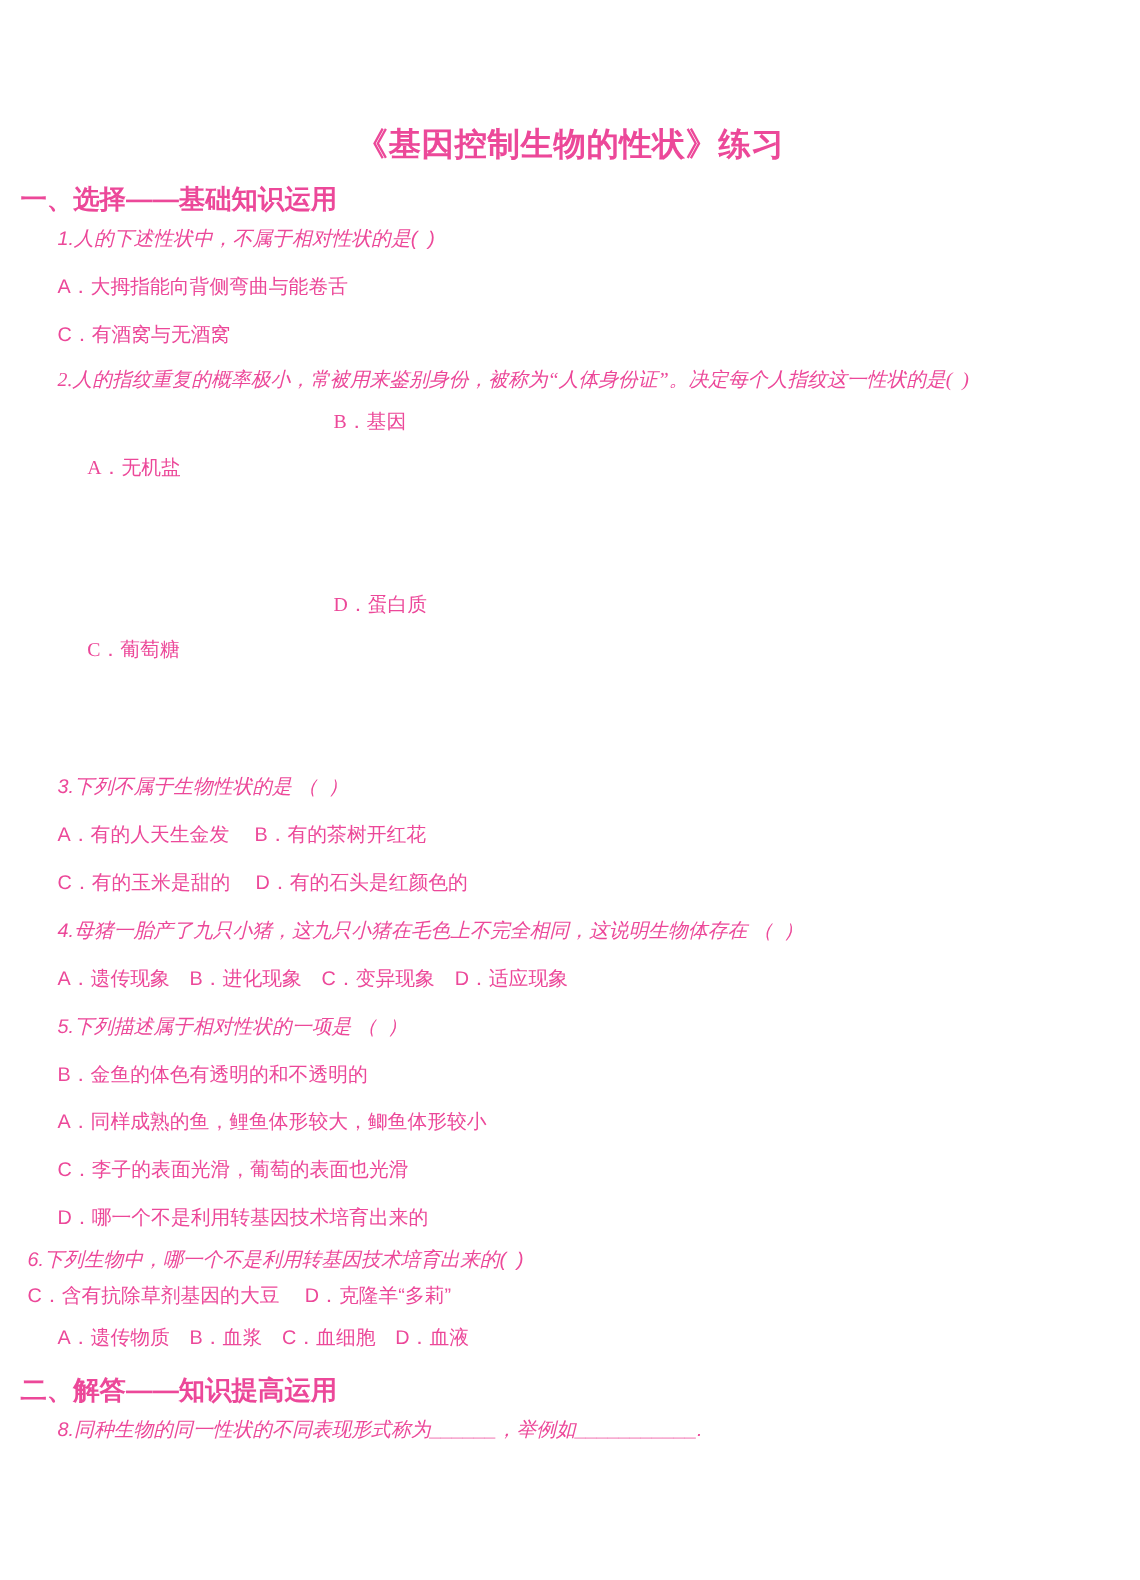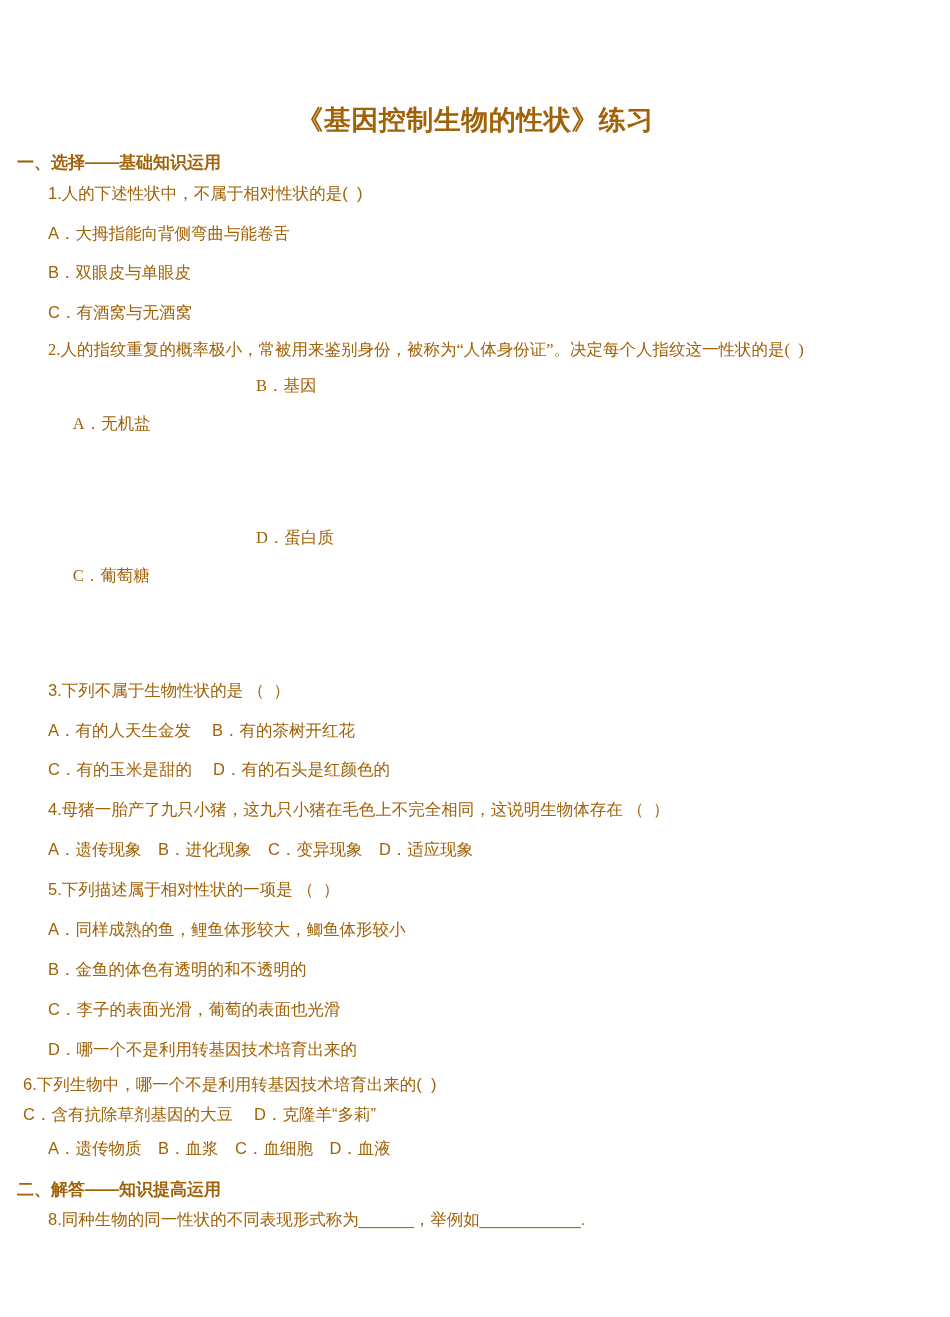--- a/index.html
+++ b/index.html
@@ -7,21 +7,21 @@
     margin: 0;
     padding: 0;
     background: #ffffff;
   }
   .page {
     position: relative;
     width: 950px;
     height: 1317px;
     background: #ffffff;
     overflow: hidden;
-    color: #a16207;
+    color: #ec4899;
     font-family: "Liberation Sans", "DejaVu Sans", sans-serif;
   }
   .sheet {
     position: absolute;
     left: 0;
     top: 0;
     width: 950px;
     padding: 0;
   }
 
@@ -34,59 +34,59 @@
     letter-spacing: 0.5px;
     margin: 0;
     padding: 104px 0 0 0;
     line-height: 1.2;
   }
 
   
   .section-head {
     font-family: "Liberation Sans", "DejaVu Sans", sans-serif;
     font-weight: bold;
-    font-size: 17px;
+    font-size: 22px;
     margin: 0;
     padding: 0;
     line-height: 1.25;
   }
 
   
   .blk {
     font-size: 16.5px;
     line-height: 1.6;
     margin: 0;
     padding: 0;
     white-space: pre-wrap;
   }
   .sans { font-family: "Liberation Sans", "DejaVu Sans", sans-serif; }
   .serif { font-family: "Liberation Serif", "DejaVu Serif", serif; }
 
-  .q-stem      { font-size: 16.5px; }
+  .q-stem      { font-size: 16.5px; font-style: italic; }
   .opt         { font-size: 16.5px; }
 
   
   .ind-head   { margin-left: 17px; }
   .ind-q      { margin-left: 48px; }
   .ind-q-flow { margin-left: 17px; text-indent: 31px; }
   .ind-opt    { margin-left: 48px; }
 
   
   .lh-wide  { line-height: 2.42; }
   .lh-mid   { line-height: 2.30; }
   .lh-tight { line-height: 1.80; margin-left: 23px; }
   .lh-flow  { line-height: 2.05; }
 
   .two-col {
     display: block;
     position: relative;
   }
   .two-col .c2 {
     position: absolute;
-    left: 208px;
+    left: 230px;
     top: 0;
   }
   .two-col .c1 { display: inline-block; }
 
   .spacer-sm { height: 10px; }
   .spacer-md { height: 16px; }
 </style>
 </head>
 <body>
 
@@ -94,43 +94,42 @@
   <div class="sheet">
 
     <div class="doc-title">《基因控制生物的性状》练习</div>
 
     <div class="spacer-md"></div>
 
     <div class="section-head ind-head">一、选择——基础知识运用</div>
 
     <div class="blk sans q-stem ind-q lh-wide">1.人的下述性状中，不属于相对性状的是(  )</div>
     <div class="blk sans opt ind-opt lh-wide">A．大拇指能向背侧弯曲与能卷舌</div>
-    <div class="blk sans opt ind-opt lh-wide">B．双眼皮与单眼皮</div>
     <div class="blk sans opt ind-opt lh-wide">C．有酒窝与无酒窝</div>
 
     <div class="blk serif q-stem ind-q-flow lh-flow">2.人的指纹重复的概率极小，常被用来鉴别身份，被称为“人体身份证”。决定每个人指纹这一性状的是(  )</div>
     <div class="blk serif opt ind-opt lh-mid two-col">
       <span class="c1">A．无机盐</span>
       <span class="c2">B．基因</span>
     </div>
     <div class="blk serif opt ind-opt lh-mid two-col">
       <span class="c1">C．葡萄糖</span>
       <span class="c2">D．蛋白质</span>
     </div>
 
     <div class="blk sans q-stem ind-q lh-wide">3.下列不属于生物性状的是 （  ）</div>
     <div class="blk sans opt ind-opt lh-wide">A．有的人天生金发　 B．有的茶树开红花</div>
     <div class="blk sans opt ind-opt lh-wide">C．有的玉米是甜的　 D．有的石头是红颜色的</div>
 
     <div class="blk sans q-stem ind-q lh-wide">4.母猪一胎产了九只小猪，这九只小猪在毛色上不完全相同，这说明生物体存在 （  ）</div>
     <div class="blk sans opt ind-opt lh-wide">A．遗传现象　B．进化现象　C．变异现象　D．适应现象</div>
 
     <div class="blk sans q-stem ind-q lh-wide">5.下列描述属于相对性状的一项是 （  ）</div>
+    <div class="blk sans opt ind-opt lh-wide">B．金鱼的体色有透明的和不透明的</div>
     <div class="blk sans opt ind-opt lh-wide">A．同样成熟的鱼，鲤鱼体形较大，鲫鱼体形较小</div>
-    <div class="blk sans opt ind-opt lh-wide">B．金鱼的体色有透明的和不透明的</div>
     <div class="blk sans opt ind-opt lh-wide">C．李子的表面光滑，葡萄的表面也光滑</div>
     <div class="blk sans opt ind-opt lh-wide">D．哪一个不是利用转基因技术培育出来的</div>
 
     <div class="blk sans q-stem ind-q lh-tight">6.下列生物中，哪一个不是利用转基因技术培育出来的(  )</div>
     <div class="blk sans opt ind-opt lh-tight">C．含有抗除草剂基因的大豆　 D．克隆羊“多莉”</div>
 
     <div class="blk sans opt ind-opt lh-wide">A．遗传物质　B．血浆　C．血细胞　D．血液</div>
 
     <div class="spacer-sm"></div>
 

